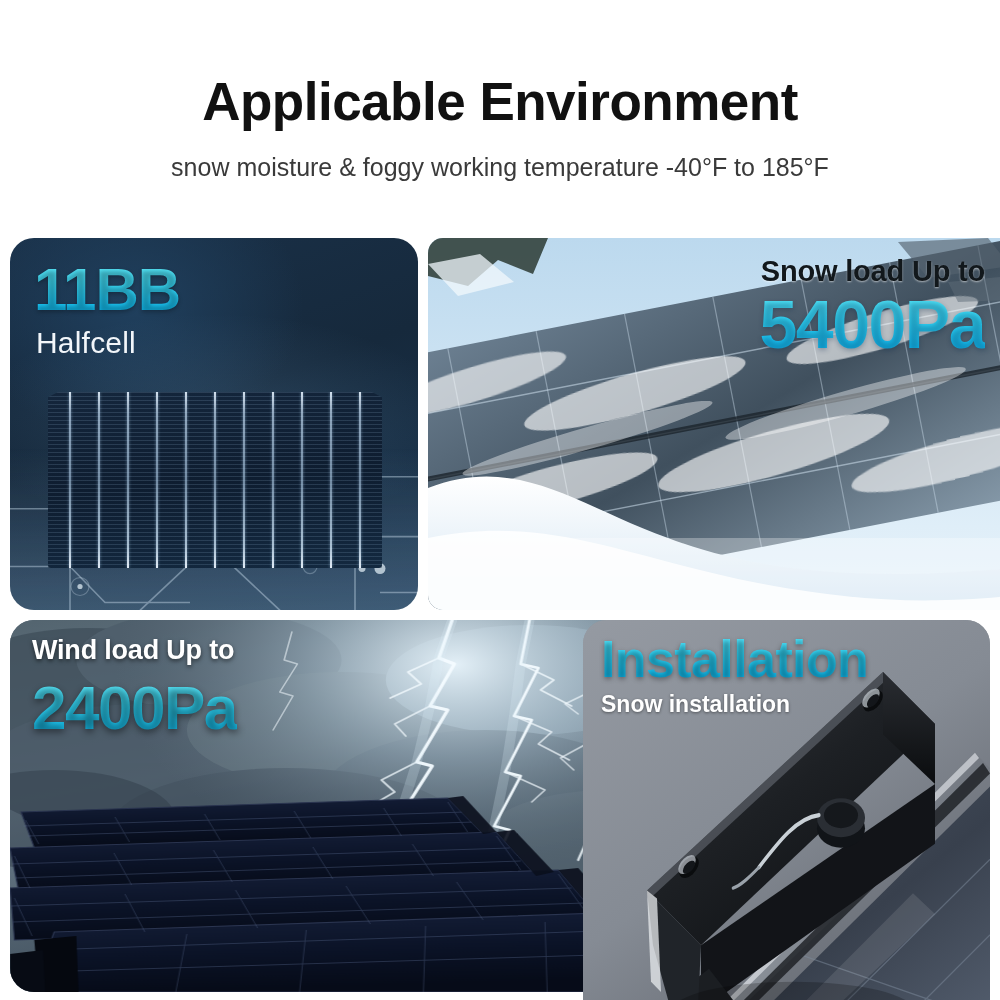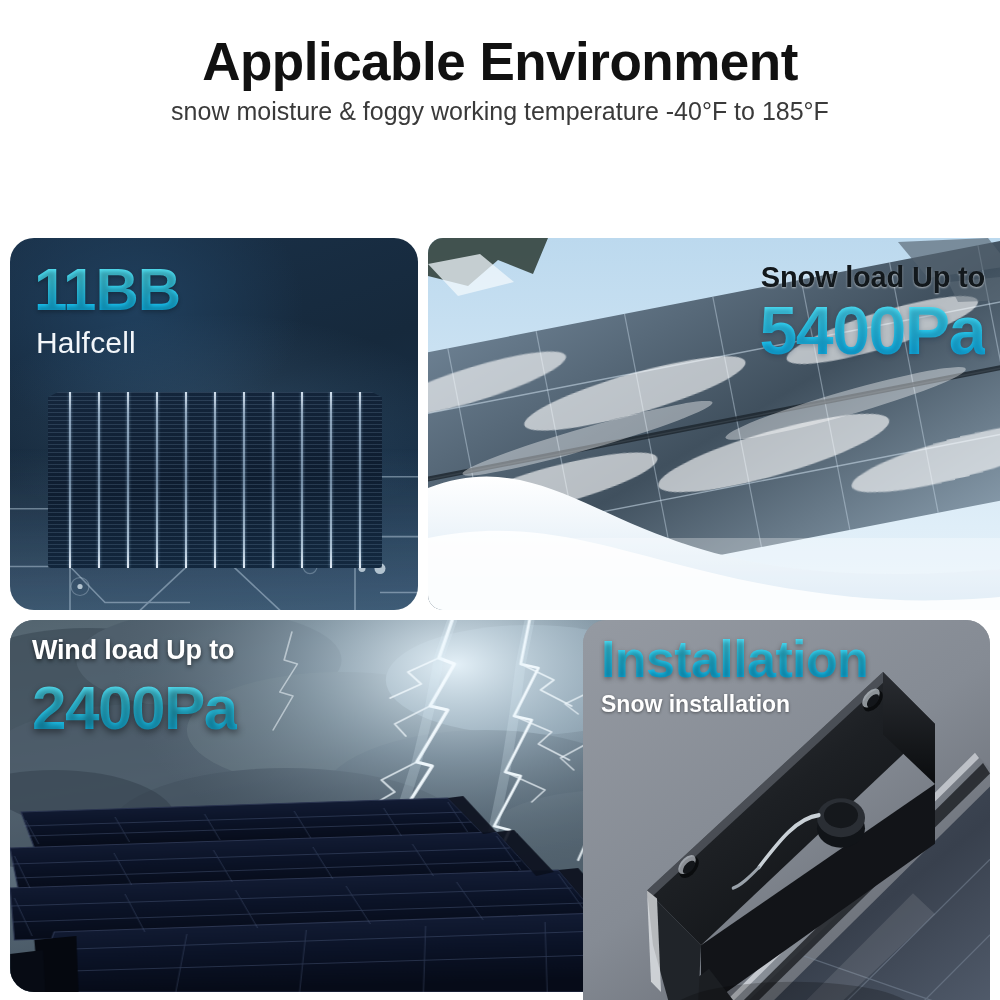--- a/index.html
+++ b/index.html
@@ -19,35 +19,35 @@
   
   #header {
     position: absolute;
     left: 0; top: 0;
     width: 1000px;
     height: 230px;
     text-align: center;
   }
   #page-title {
     margin: 0;
-    padding-top: 32px;
+    padding-top: 72px;
     font-size: 53px;
     font-weight: 700;
     letter-spacing: -0.5px;
     color: #111111;
     line-height: 1.15;
   }
   .subtitle-line {
     font-size: 25px;
     color: #3a3a3a;
     line-height: 1.45;
     font-weight: 400;
   }
   #subtitle-1 { margin-top: 20px; }
-  #subtitle-2 { margin-top: 0; }
+  #subtitle-2 { margin-top: 16px; }
 
   
   .panel {
     position: absolute;
     border-radius: 24px;
     overflow: hidden;
     box-sizing: border-box;
   }
 
   
@@ -141,21 +141,21 @@
     left: 428px; top: 238px;
     width: 582px; height: 372px;
     border-radius: 15px 0 0 15px;
     background: linear-gradient(185deg, #cfe3f2 0%, #eaf3fa 45%, #dce9f4 100%);
   }
   .snow-scene { position: absolute; inset: 0; overflow: hidden; }
   .snow-scene svg { position: absolute; inset: 0; width: 100%; height: 100%; }
 
   .snow-head {
     position: absolute;
-    right: 25px; top: 24px;
+    right: 25px; top: 18px;
     text-align: right;
     z-index: 5;
   }
   .snow-label {
     font-size: 29px;
     font-weight: 700;
     color: #12181c;
     letter-spacing: -.2px;
     text-shadow: 0 1px 2px rgba(255,255,255,.55);
     line-height: 1.1;

